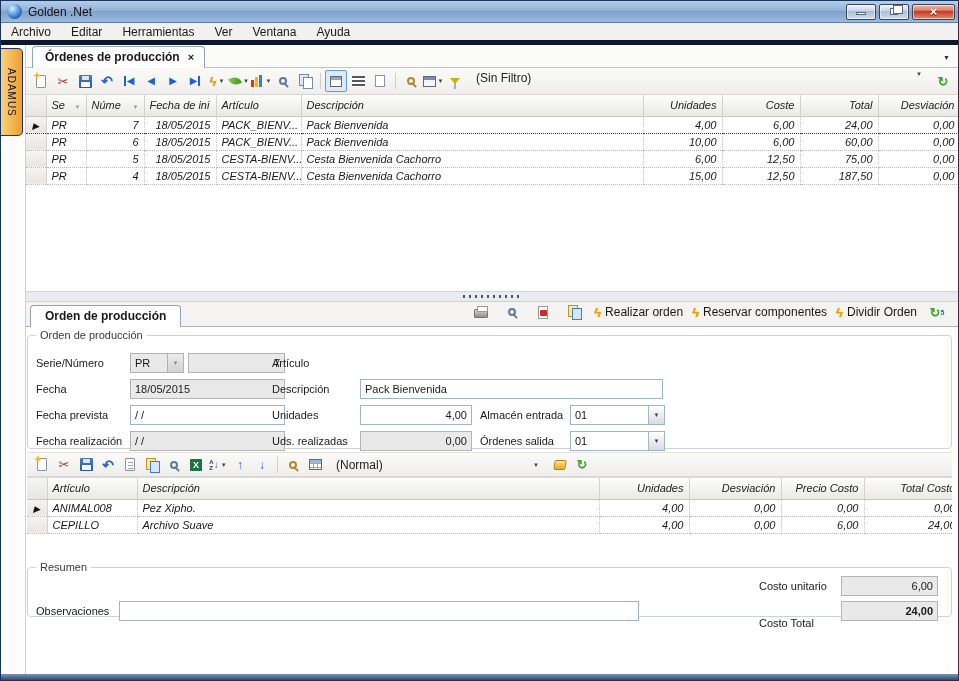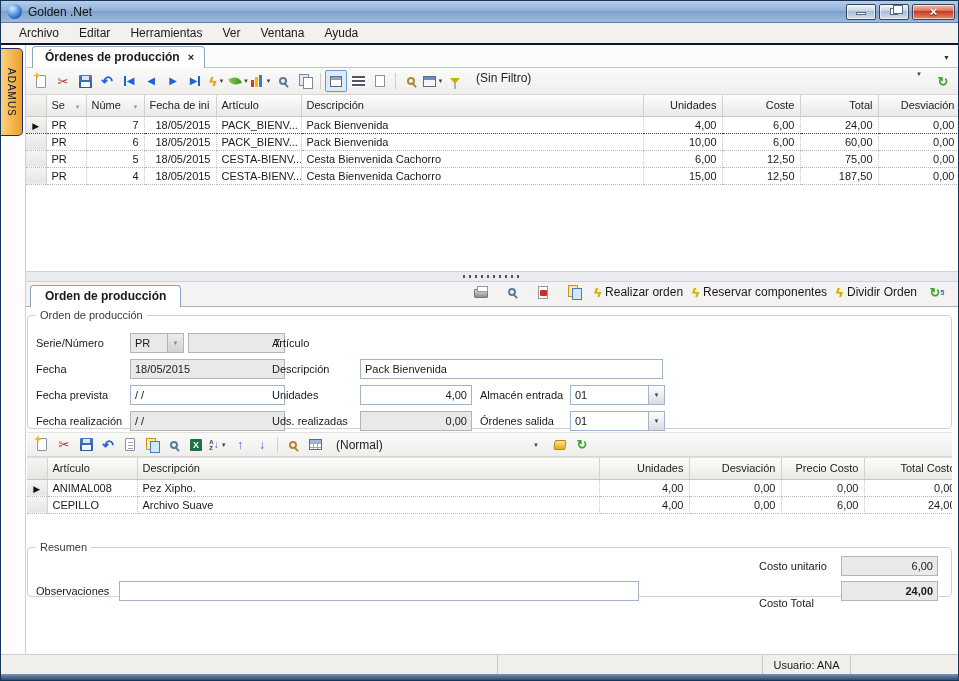--- a/index.html
+++ b/index.html
@@ -17,21 +17,21 @@
   .wb { width:30px; height:16px; margin-left:3px; border:1px solid #39465c; border-radius:2px;
     display:inline-flex; align-items:center; justify-content:center;
     background:linear-gradient(#f2f6fb,#c4d2e6 45%,#a9bdd9 45%,#d0ddee); box-shadow:inset 0 0 0 1px rgba(255,255,255,.55); }
   .wb.close { width:43px; background:linear-gradient(#f4beb2,#da6c52 45%,#c53a22 45%,#e28b70); }
   .wb .minbar { width:10px; height:3px; background:#fff; border:1px solid #5a6a80; margin-top:4px; }
   .wb .restsq { position:relative; width:8px; height:7px; border:1px solid #5a6a80; background:#fff; }
   .wb .restsq::after { content:""; position:absolute; left:2px; top:-4px; width:8px; height:7px; border:1px solid #5a6a80; background:#fff; }
   .wb .xglyph { color:#fff; font-weight:bold; font-size:13px; line-height:1; text-shadow:0 1px 1px #6a1408; }
 
   
-  .menubar { height:22px; flex:0 0 22px; display:flex; align-items:center; background:#f2f1ef; border-bottom:2px solid #0f172a; padding-left:8px; }
+  .menubar { height:22px; flex:0 0 22px; display:flex; align-items:center; background:#f2f1ef; border-bottom:5px solid #0f172a; padding-left:0; }
   .menu-item { padding:3px 10px; font-size:12px; color:#1a1a1a; cursor:default; }
 
   
   .content { flex:1; display:flex; min-height:0; background:#fff; }
   .left-strip { width:25px; flex:0 0 25px; border-right:1px solid #cfcfcf; background:#fdfdfd; }
   .adamus-tab { margin-top:3px; width:22px; height:88px; border:1px solid #20306a; border-left:none; border-radius:0 5px 5px 0;
     background:linear-gradient(90deg,#fbd27e,#ee9e2c); writing-mode:vertical-rl;
     display:flex; align-items:center; justify-content:center; font-size:10px; letter-spacing:1px; color:#101035; }
   .main { flex:1; display:flex; flex-direction:column; min-width:0; }
 
@@ -104,21 +104,21 @@
   .g-updown { color:#2b5fd6; font-weight:bold; font-size:12px; line-height:1; }
   .n5 { color:#2b5fd6; font-size:7px; font-weight:bold; }
 
   .combo-flat { flex:1; display:flex; align-items:flex-start; height:20px; margin:0 4px; padding:0 6px; font-size:12px; color:#222; }
   .combo-flat .spacer { flex:1; }
   .combo-fixed { width:215px; display:flex; align-items:center; height:20px; margin:0 4px; padding:0 6px; font-size:12px; color:#222; }
   .combo-fixed .spacer { flex:1; }
 
   
   .grid1-wrap { flex:1; background:#fff; overflow:hidden; }
-  .grid { border-collapse:collapse; table-layout:fixed; width:934px; font-size:11px; }
+  .grid { border-collapse:collapse; table-layout:fixed; width:934px; font-size:11px;font-style:italic; }
   .grid th { height:21px; font-weight:normal; text-align:left; padding:0 5px; color:#222;
     background:linear-gradient(#fdfdfd,#e9e8e5); border-right:1px solid #d4d2ce; border-bottom:1px solid #c9c7c3; white-space:nowrap; overflow:hidden; }
   .grid th.num, .grid td.num { text-align:right; }
   .grid td { height:17px; padding:0 5px; border-right:1px dotted #c8c8c8; border-bottom:1px dotted #b8b8b8; white-space:nowrap; overflow:hidden; background:#fff; }
   .grid td.selcol, .grid th.selcol { background:linear-gradient(#f5f5f4,#e6e5e2); border-right:1px solid #d4d2ce; padding:0 2px; text-align:center; }
   .grid tr.selected td { border-top:1px dotted #444; border-bottom:1px dotted #444; }
   .grid .marker { font-size:9px; color:#111; }
   .grid .flarrow { float:right; font-size:6px; color:#9a9a9a; margin-top:5px; }
   .grid2-wrap { height:76px; background:#fff; overflow:hidden; border-top:1px solid #e0dedb; }
 
@@ -552,21 +552,15 @@
           <span class="abs fld dis num" style="left:813px;top:3px;width:97px">6,00</span>
           <span class="abs flabel" style="left:731px;top:40px">Costo Total</span>
           <span class="abs fld dis num bold" style="left:813px;top:28px;width:97px">24,00</span>
         </fieldset>
 
 
       </div>
     </div>
   </div>
 
-  <div class="statusbar">
-    <span class="sseg s1"></span>
-    <span class="sseg s2"></span>
-    <span class="sseg s3">Usuario: ANA</span>
-    <span class="sseg s4"></span>
-  </div>
   <div class="bottom-frame"></div>
 
 </div>
 
 </body></html>

